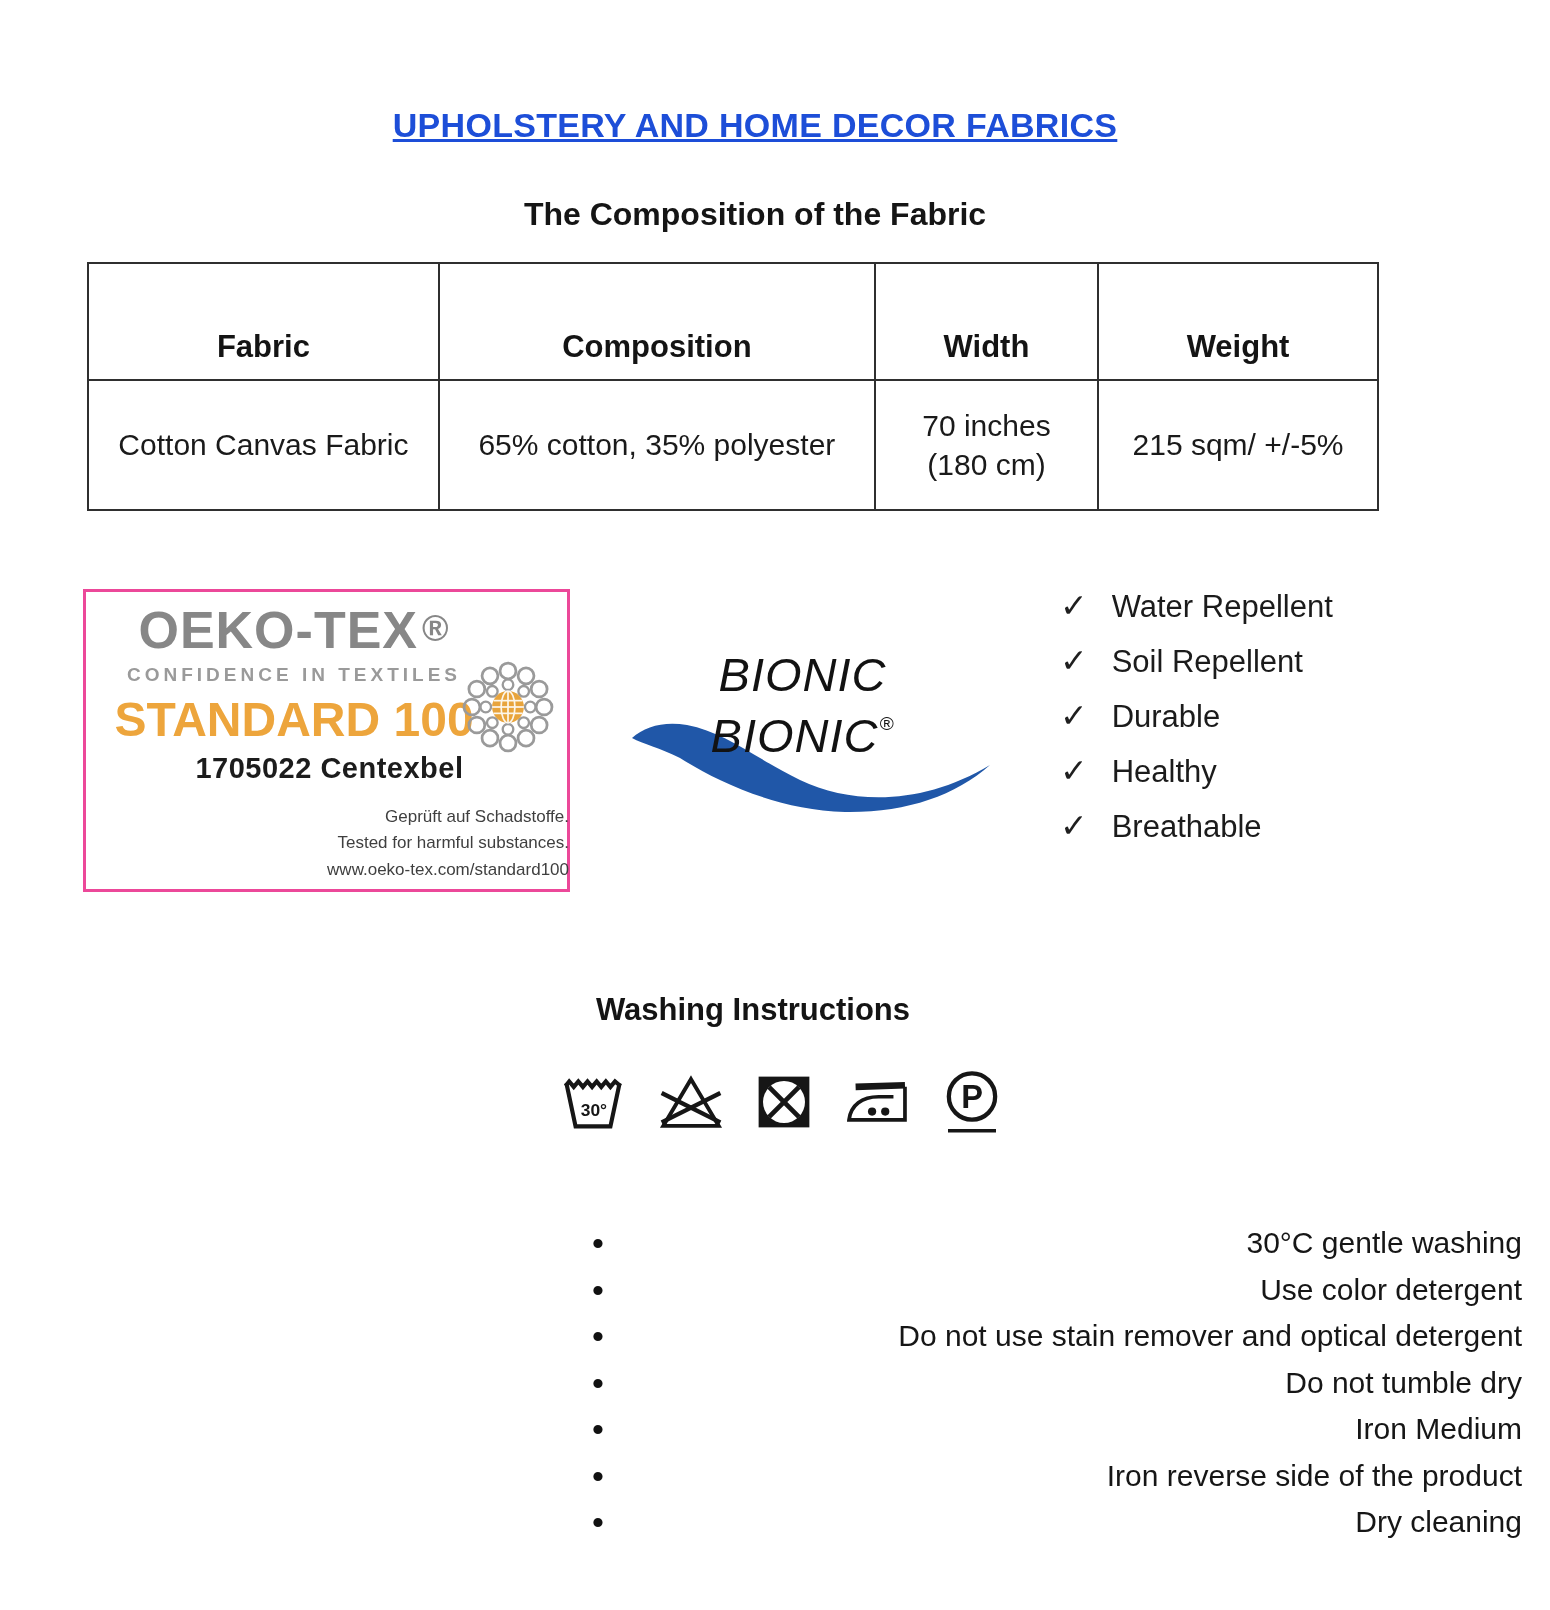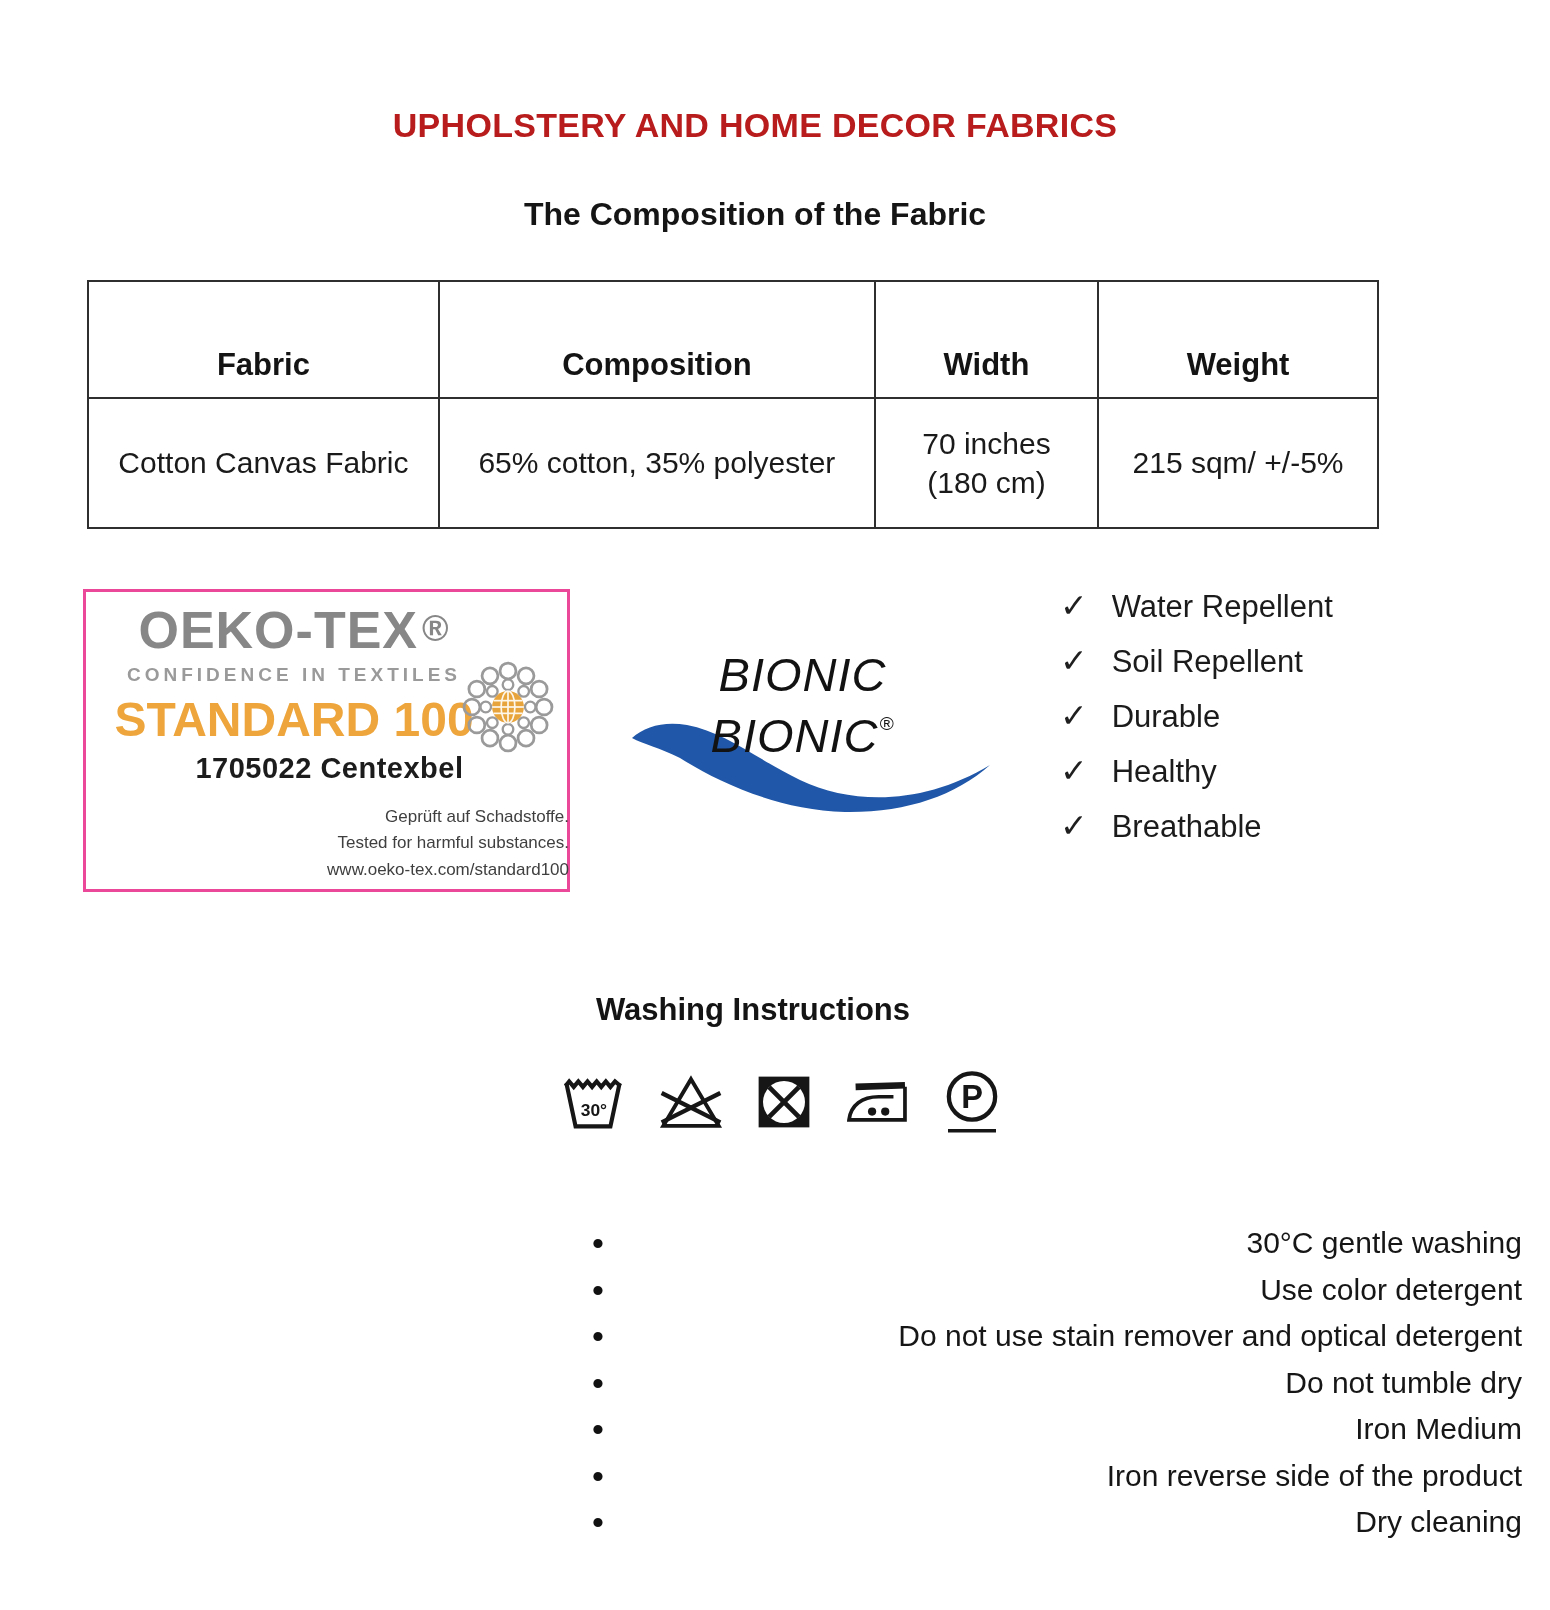--- a/index.html
+++ b/index.html
@@ -1,26 +1,26 @@
 <!DOCTYPE html>
 <html><head>
 <meta charset="utf-8">
 <style>
   html,body{margin:0;padding:0;background:#ffffff;}
   body{
     width:1550px;height:1610px;position:relative;overflow:hidden;
     font-family:"Liberation Sans","DejaVu Sans",sans-serif;color:#1b1b1b;
   }
   .title{position:absolute;top:106px;left:0;width:1510px;text-align:center;
-    font-size:34px;font-weight:bold;letter-spacing:.3px;color:#b91c1c;}
+    font-size:34px;font-weight:bold;letter-spacing:.3px;color:#1d4ed8;text-decoration:underline;}
   .subtitle{position:absolute;top:196px;left:0;width:1510px;text-align:center;
     font-size:32px;font-weight:bold;color:#151515;}
 
   
-  table.comp-table{position:absolute;left:87px;top:280px;width:1292px;
+  table.comp-table{position:absolute;left:87px;top:262px;width:1292px;
     border-collapse:collapse;table-layout:fixed;}
   .comp-table th,.comp-table td{border:2px solid #2f2f2f;text-align:center;padding:0 6px;}
   .comp-table th{height:101px;vertical-align:bottom;padding-bottom:14px;
     font-size:31px;font-weight:bold;color:#141414;}
   .comp-table td{height:128px;vertical-align:middle;font-size:30px;color:#1a1a1a;}
   .comp-table td .stack{display:block;line-height:1.3;}
 
   
   .cert-box{position:absolute;left:83px;top:589px;width:487px;height:303px;
     border:3px solid #ec4899;box-sizing:border-box;background:#fff;}

